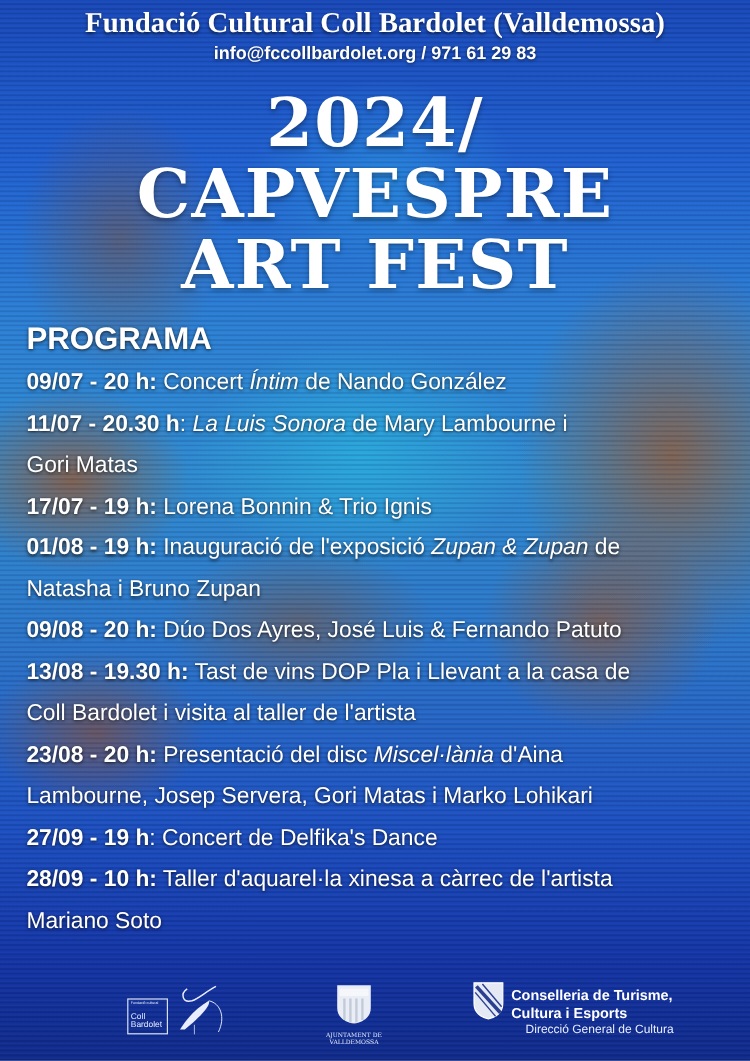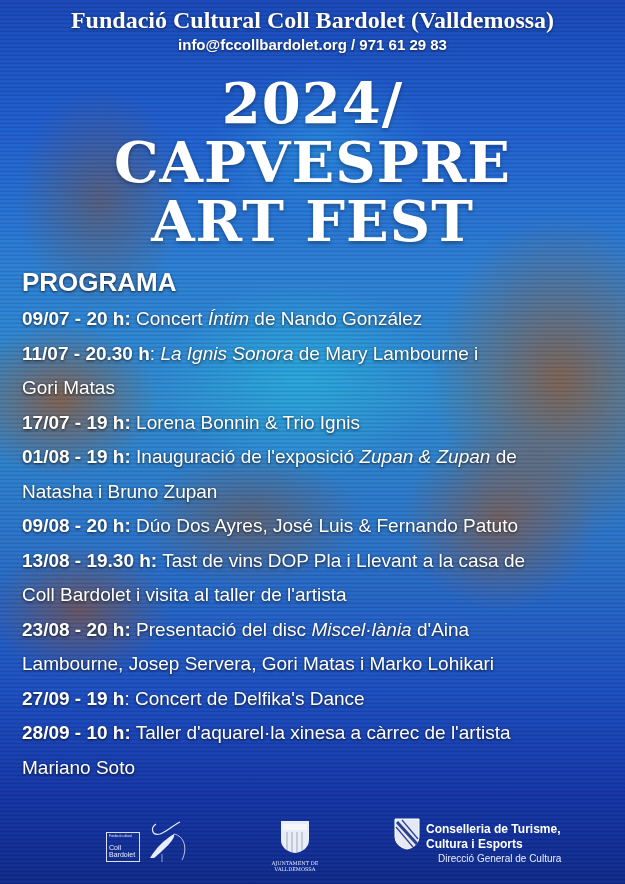--- a/index.html
+++ b/index.html
@@ -77,21 +77,21 @@
 <div class="title">
   <div>2024/</div>
   <div>CAPVESPRE</div>
   <div>ART FEST</div>
 </div>
 
 <div class="program">
   <div class="program-heading">PROGRAMA</div>
   <div id="event-list">
       <div class="event"><span class="when">09/07 - 20 h:</span><span> Concert </span><em>Íntim</em><span> de Nando González</span></div>
-      <div class="event"><span class="when">11/07 - 20.30 h</span><span>: </span><em>La Ignis Sonora</em><span> de Mary Lambourne i</span></div>
+      <div class="event"><span class="when">11/07 - 20.30 h</span><span>: </span><em>La Luis Sonora</em><span> de Mary Lambourne i</span></div>
       <div class="event"><span>Gori Matas</span></div>
       <div class="event"><span class="when">17/07 - 19 h:</span><span> Lorena Bonnin &amp; Trio Ignis</span></div>
       <div class="event"><span class="when">01/08 - 19 h:</span><span> Inauguració de l'exposició </span><em>Zupan &amp; Zupan</em><span> de</span></div>
       <div class="event"><span>Natasha i Bruno Zupan</span></div>
       <div class="event"><span class="when">09/08 - 20 h:</span><span> Dúo Dos Ayres, José Luis &amp; Fernando Patuto</span></div>
       <div class="event"><span class="when">13/08 - 19.30 h:</span><span> Tast de vins DOP Pla i Llevant a la casa de</span></div>
       <div class="event"><span>Coll Bardolet i visita al taller de l'artista</span></div>
       <div class="event"><span class="when">23/08 - 20 h:</span><span> Presentació del disc </span><em>Miscel·lània</em><span> d'Aina</span></div>
       <div class="event"><span>Lambourne, Josep Servera, Gori Matas i Marko Lohikari</span></div>
       <div class="event"><span class="when">27/09 - 19 h</span><span>: Concert de Delfika's Dance</span></div>

